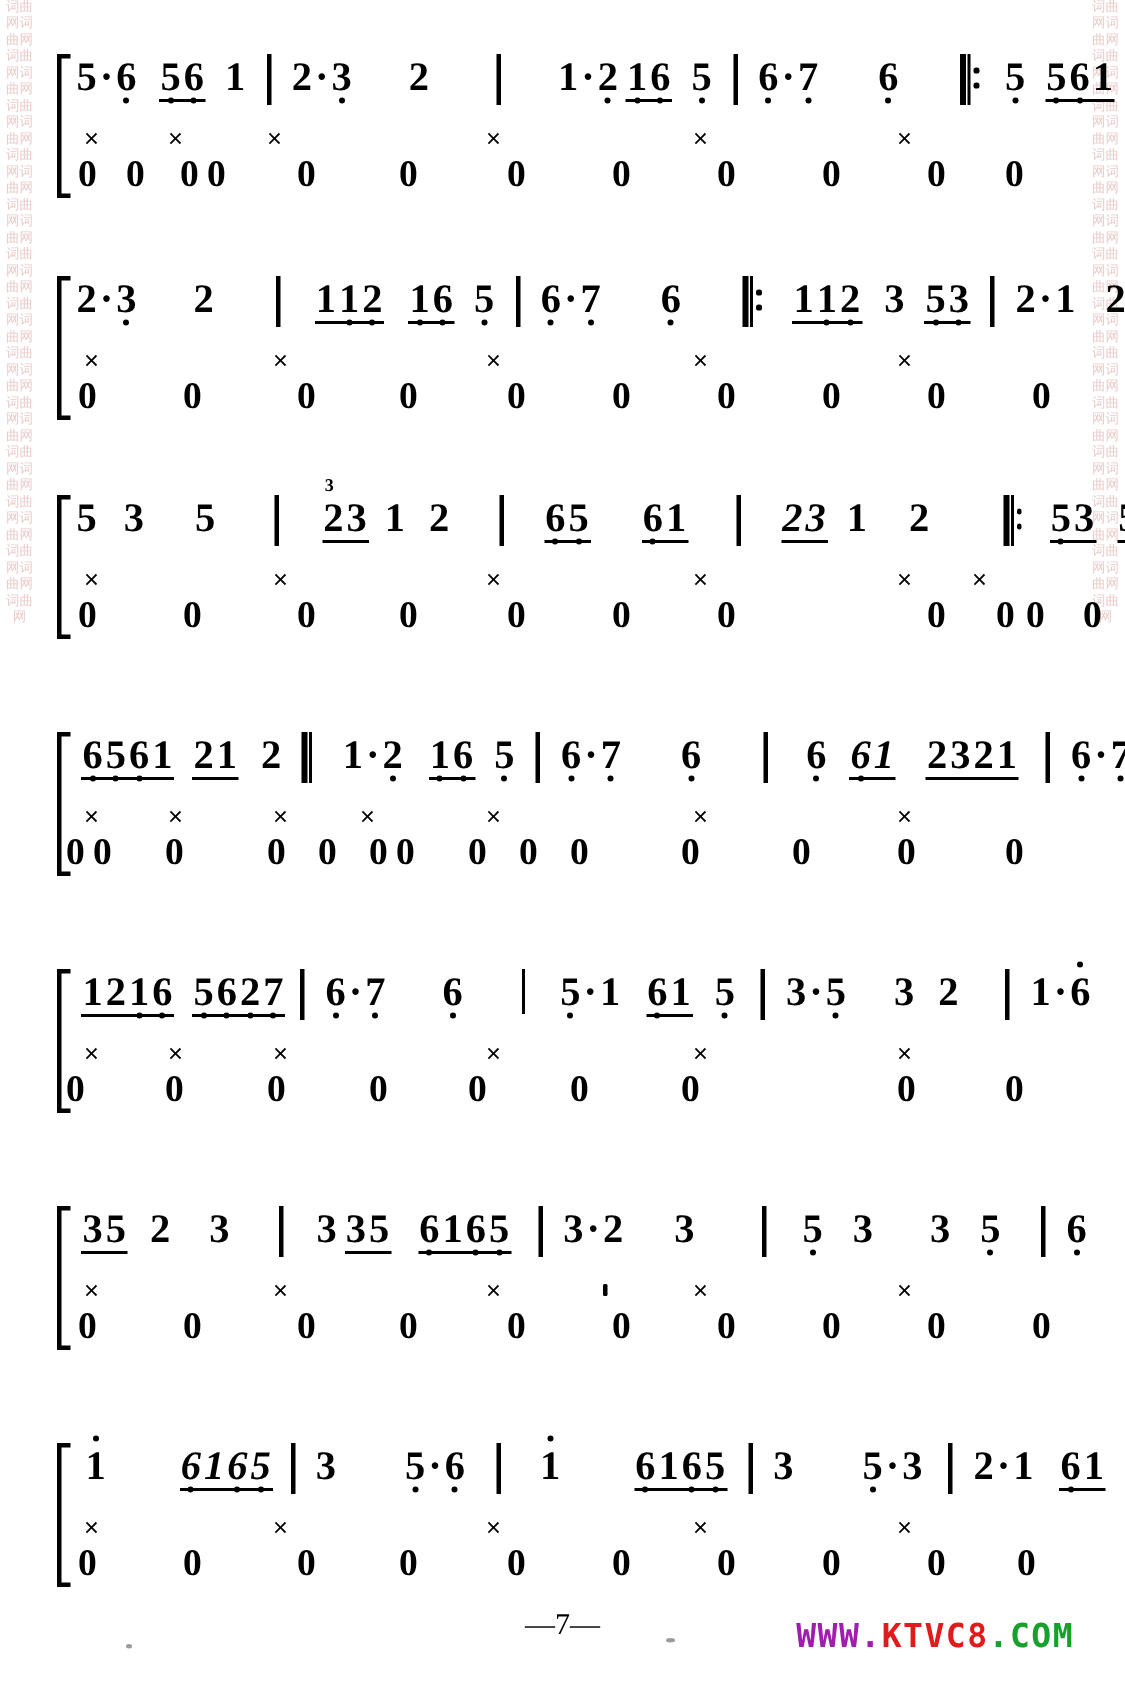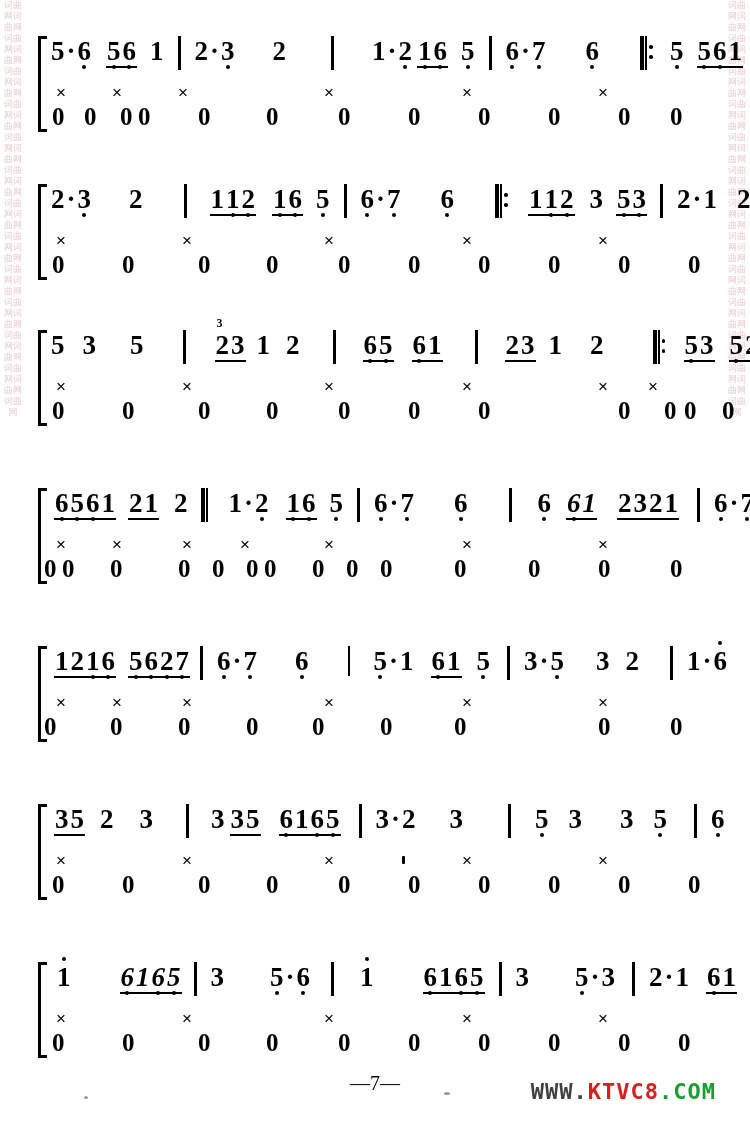--- a/index.html
+++ b/index.html
@@ -234,21 +234,21 @@
   
   .ktvwm {
     position: absolute;
     right: 10px;
     bottom: 18px;
     font-family: "DejaVu Sans Mono", monospace;
     font-size: 22px;
     font-weight: 700;
     letter-spacing: 1px;
   }
-  .ktvwm .w { color: #404040; }
+  .ktvwm .w { color: #a21caf; }
   .ktvwm .k { color: #e01b1b; }
   .ktvwm .c { color: #17a02c; }
 
   .speck {
     position: absolute;
     background: #9b9b9b;
     border-radius: 50%;
   }
 </style>
 </head>
@@ -355,23 +355,23 @@
       <span class="n" style="margin-left:28px;">5</span>
       <span class="bar" style="margin-left:34px;"></span>
       <span class="grp beam1" style="margin-left:16px;position:relative;">
         <span class="tripnum" style="left:2px;top:-14px;">3</span>
         <span class="n">2</span><span class="n">3</span>
       </span>
       <span class="n" style="margin-left:6px;">1</span>
       <span class="n" style="margin-left:10px;">2</span>
       <span class="bar" style="margin-left:28px;"></span>
       <span class="grp beam1" style="margin-left:14px;"><span class="n dotlow">6</span><span class="n dotlow">5</span></span>
-      <span class="grp beam1" style="margin-left:14px;"><span class="n dotlow">6</span><span class="n">1</span></span>
+      <span class="grp beam1" style="margin-left:30px;"><span class="n dotlow">6</span><span class="n">1</span></span>
       <span class="bar" style="margin-left:28px;"></span>
-      <span class="grp beam1" style="margin-left:14px;"><span class="n">2</span><span class="n">3</span></span>
+      <span class="grp beam1" style="margin-left:14px;font-style:italic;"><span class="n">2</span><span class="n">3</span></span>
       <span class="n" style="margin-left:8px;">1</span>
       <span class="n" style="margin-left:22px;">2</span>
       <span class="rep right-dots" style="margin-left:44px;"></span>
       <span class="grp beam1" style="margin-left:8px;"><span class="n dotlow">5</span><span class="n">3</span></span>
       <span class="grp beam1" style="margin-left:10px;"><span class="n dotlow">5</span><span class="n dotlow">2</span></span>
       
       
     </div>
     <div class="xrow" style="top:48px;">
       <span class="xmark" style="left:6px;">×</span>

